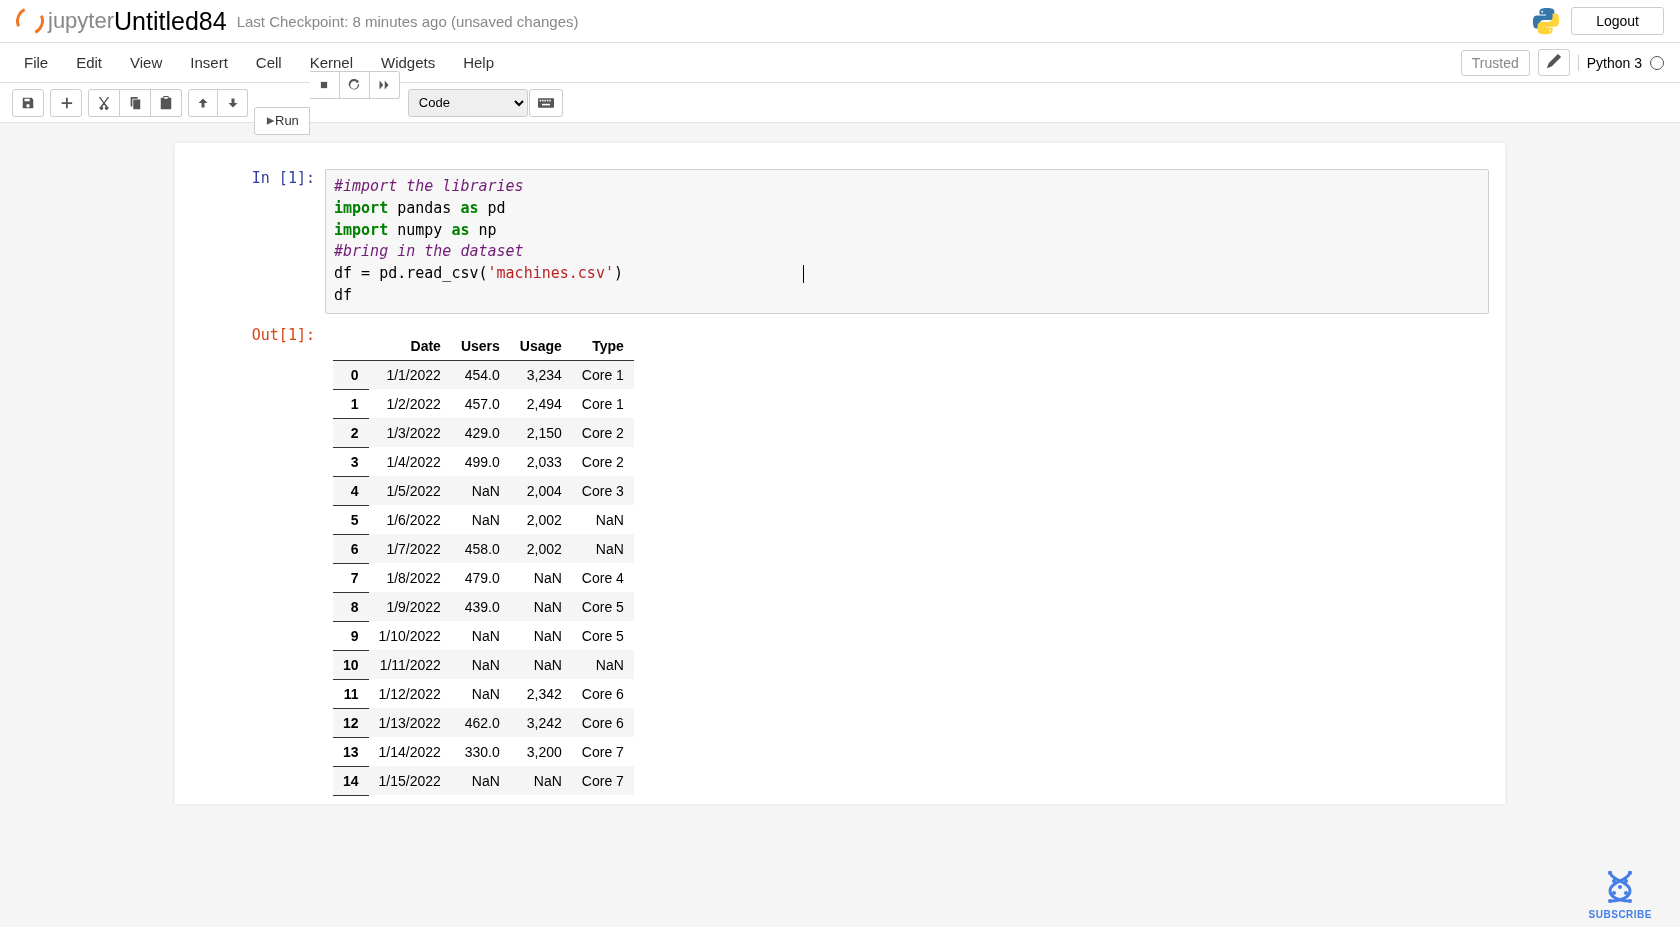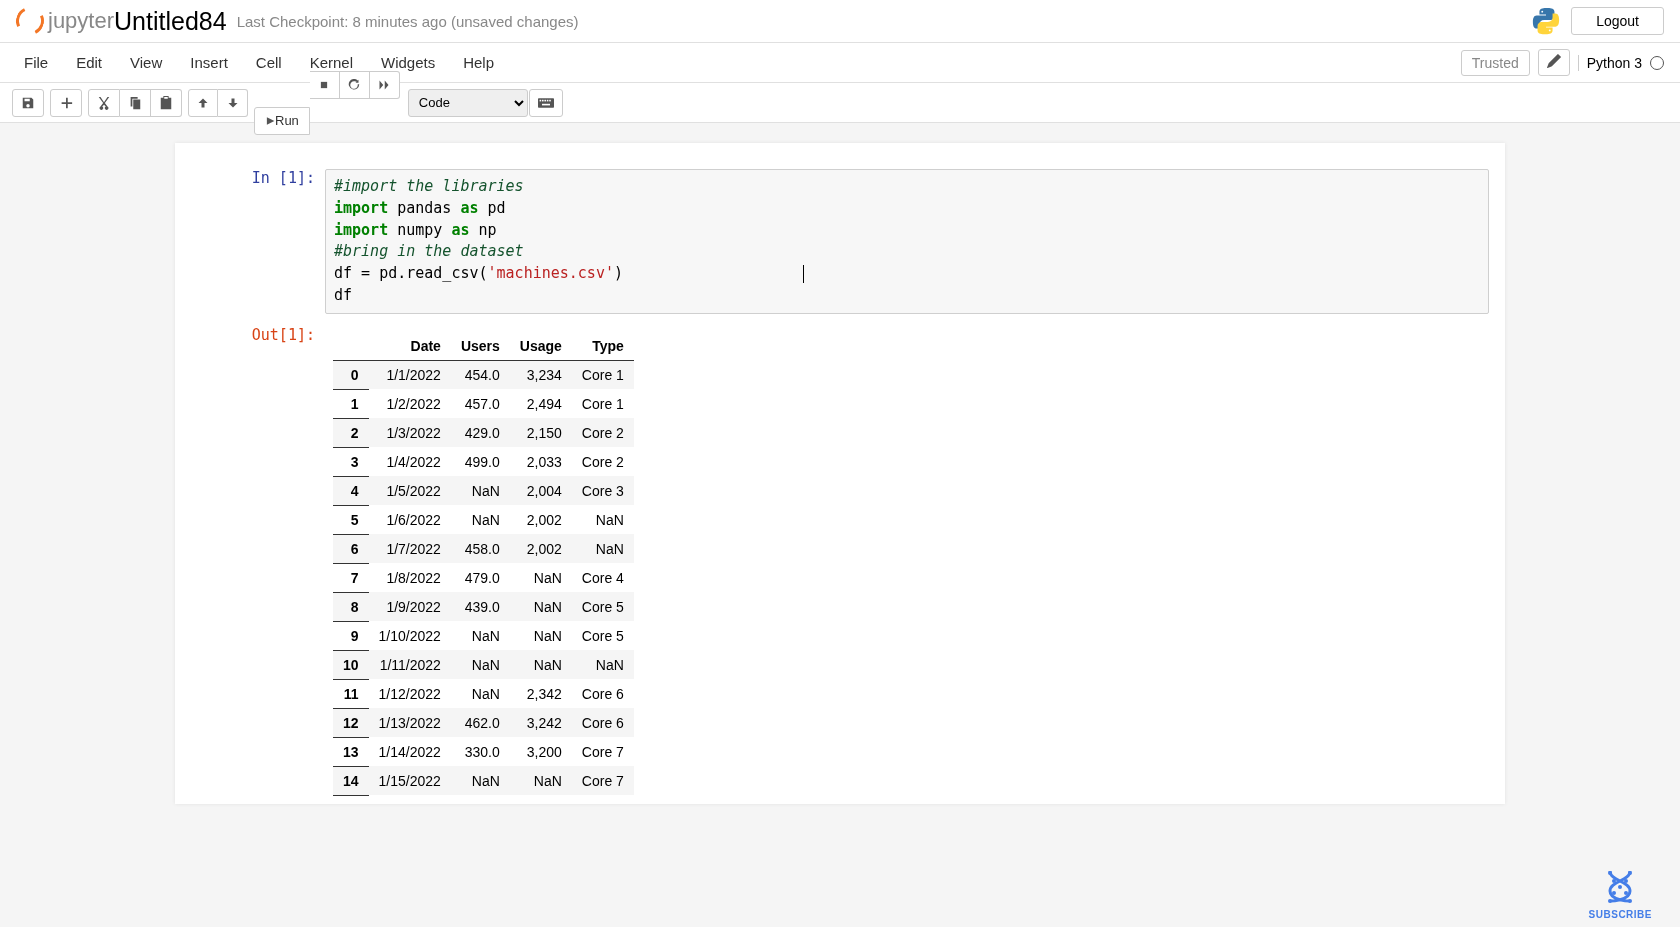--- a/index.html
+++ b/index.html
@@ -164,21 +164,21 @@
   border-radius: 2px;
   background: #f7f7f7;
   padding: 6px 8px;
 }
 .code {
   font-family: "DejaVu Sans Mono", Menlo, Consolas, monospace;
   font-size: 15px;
   line-height: 1.45;
   white-space: pre;
 }
-.c-comment { color: #14532d; font-style: italic; }
+.c-comment { color: #701a75; font-style: italic; }
 .c-keyword { color: #008000; font-weight: bold; }
 .c-string { color: #BA2121; }
 .output-area { flex: 1; padding: 2px 8px; overflow-x: auto; }
 .df-table {
   border-collapse: collapse;
   font-size: 14px;
   margin-top: 4px;
 }
 .df-table th {
   text-align: right;

